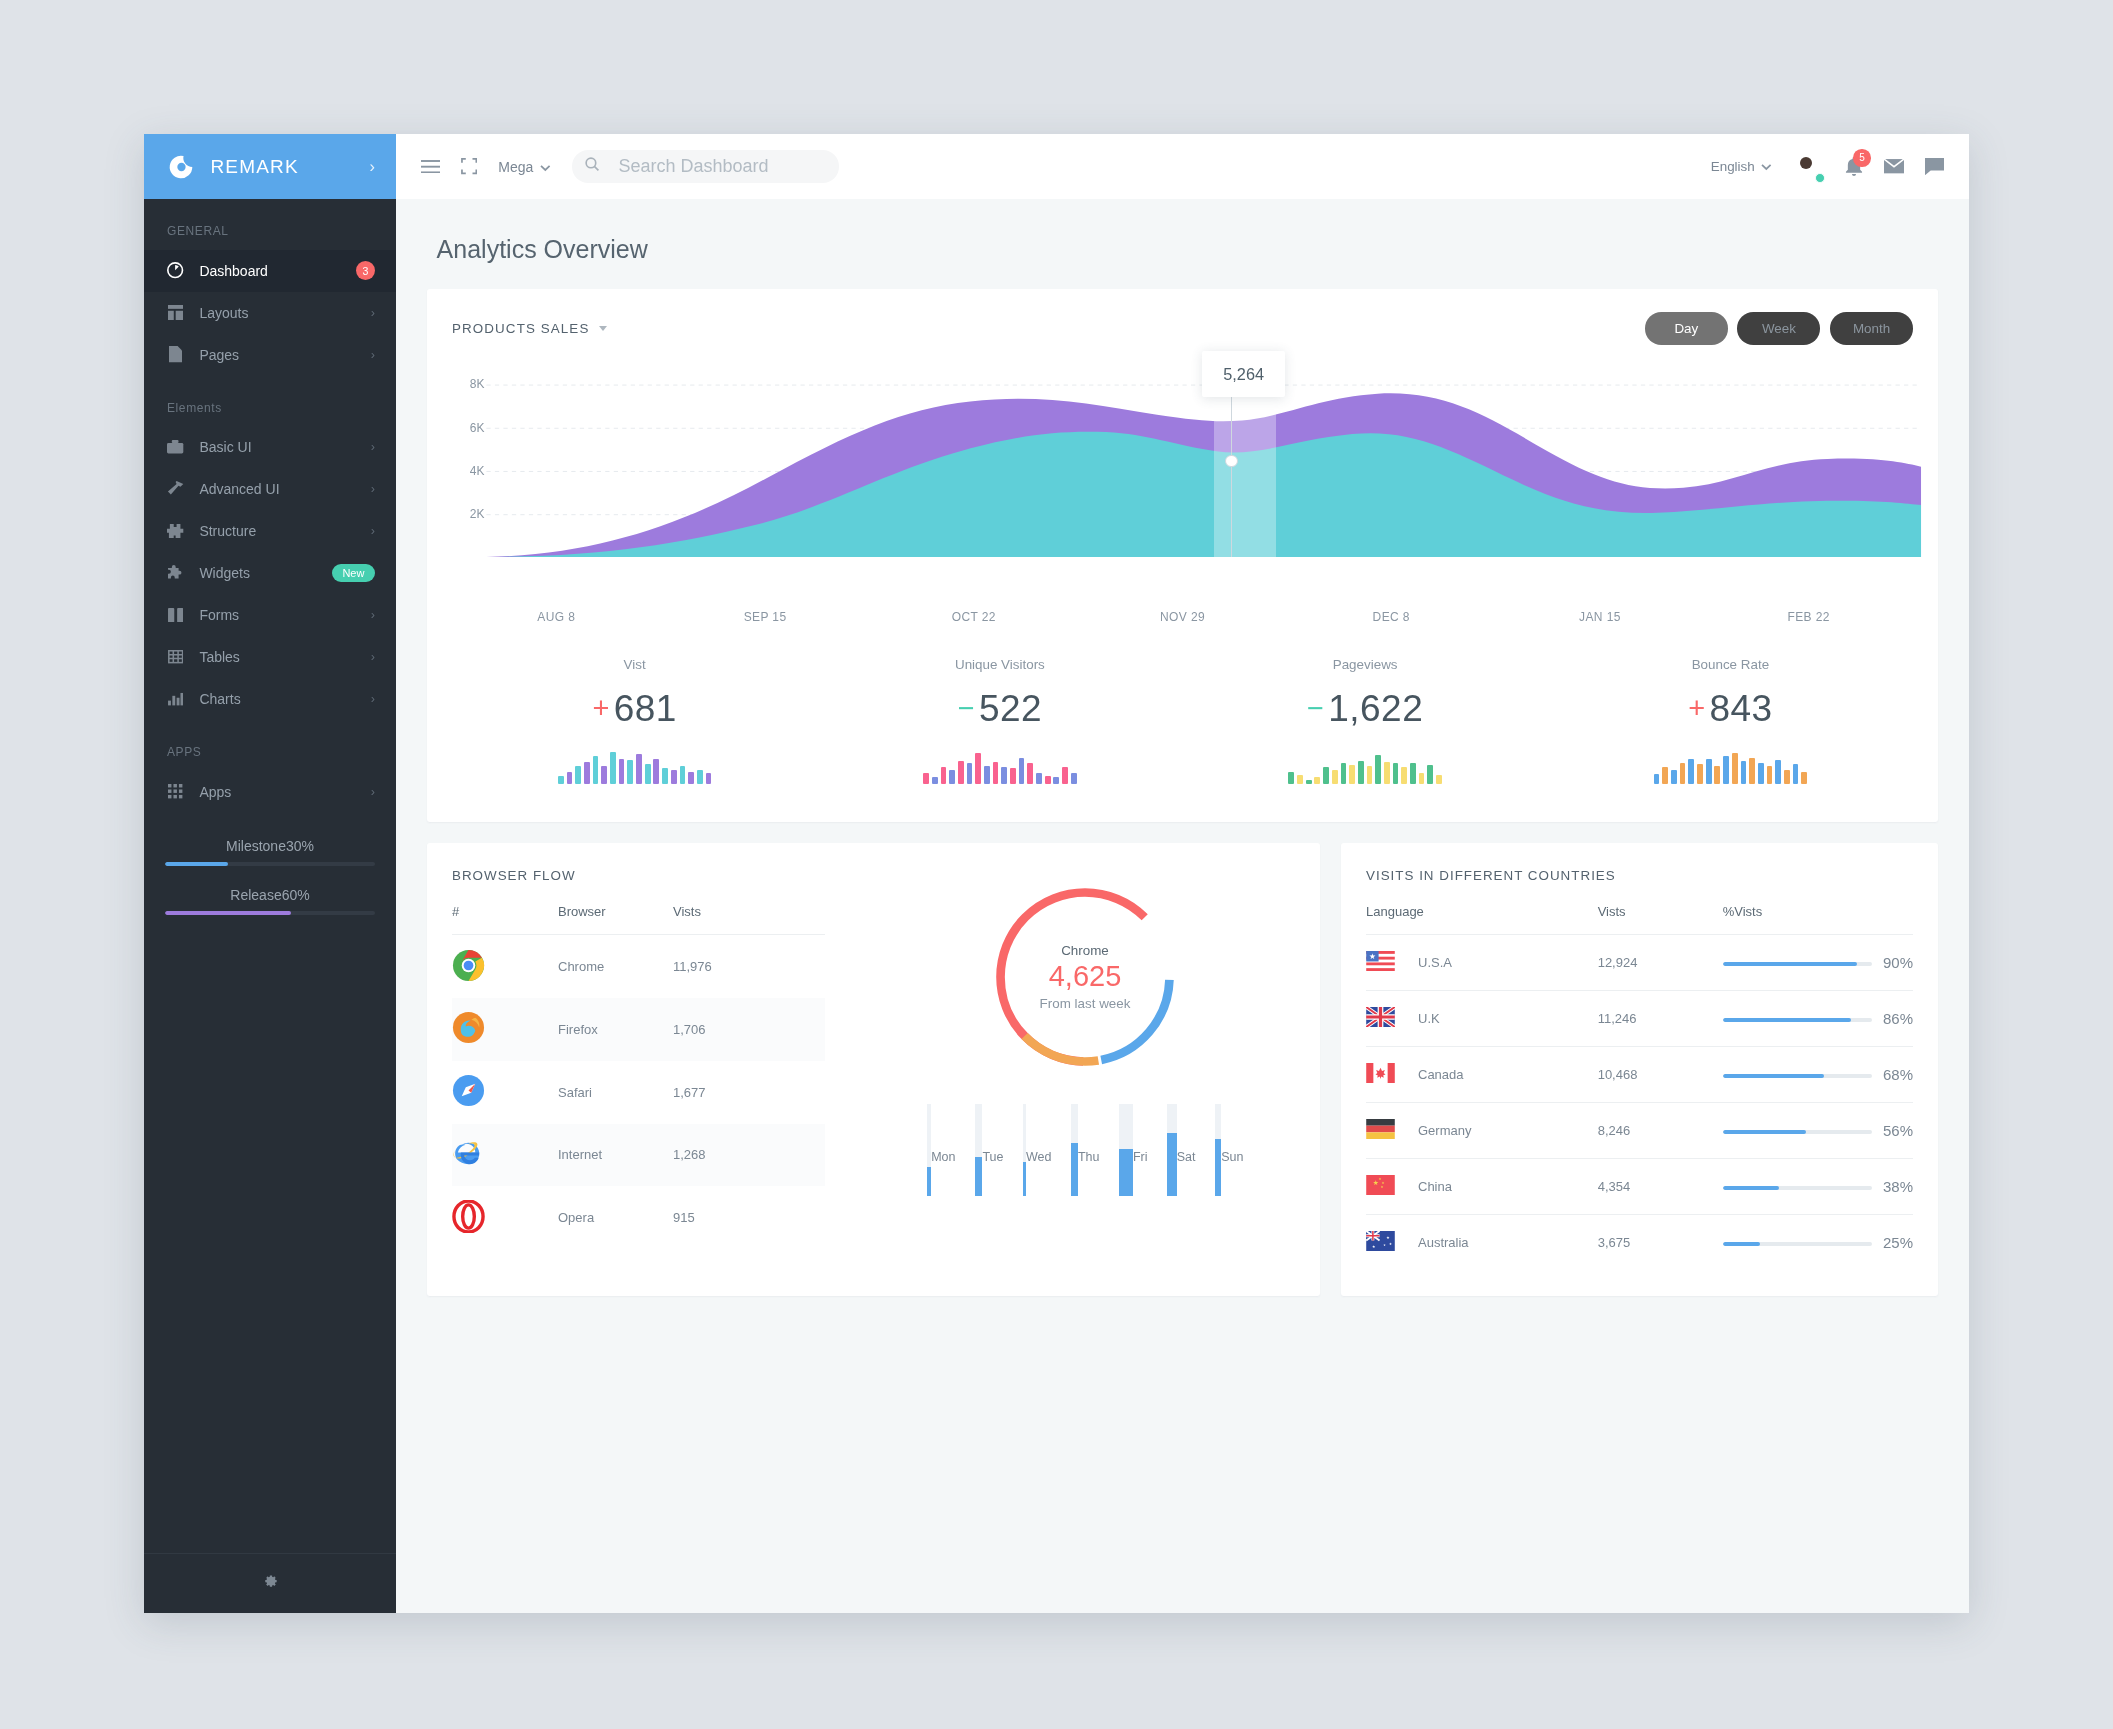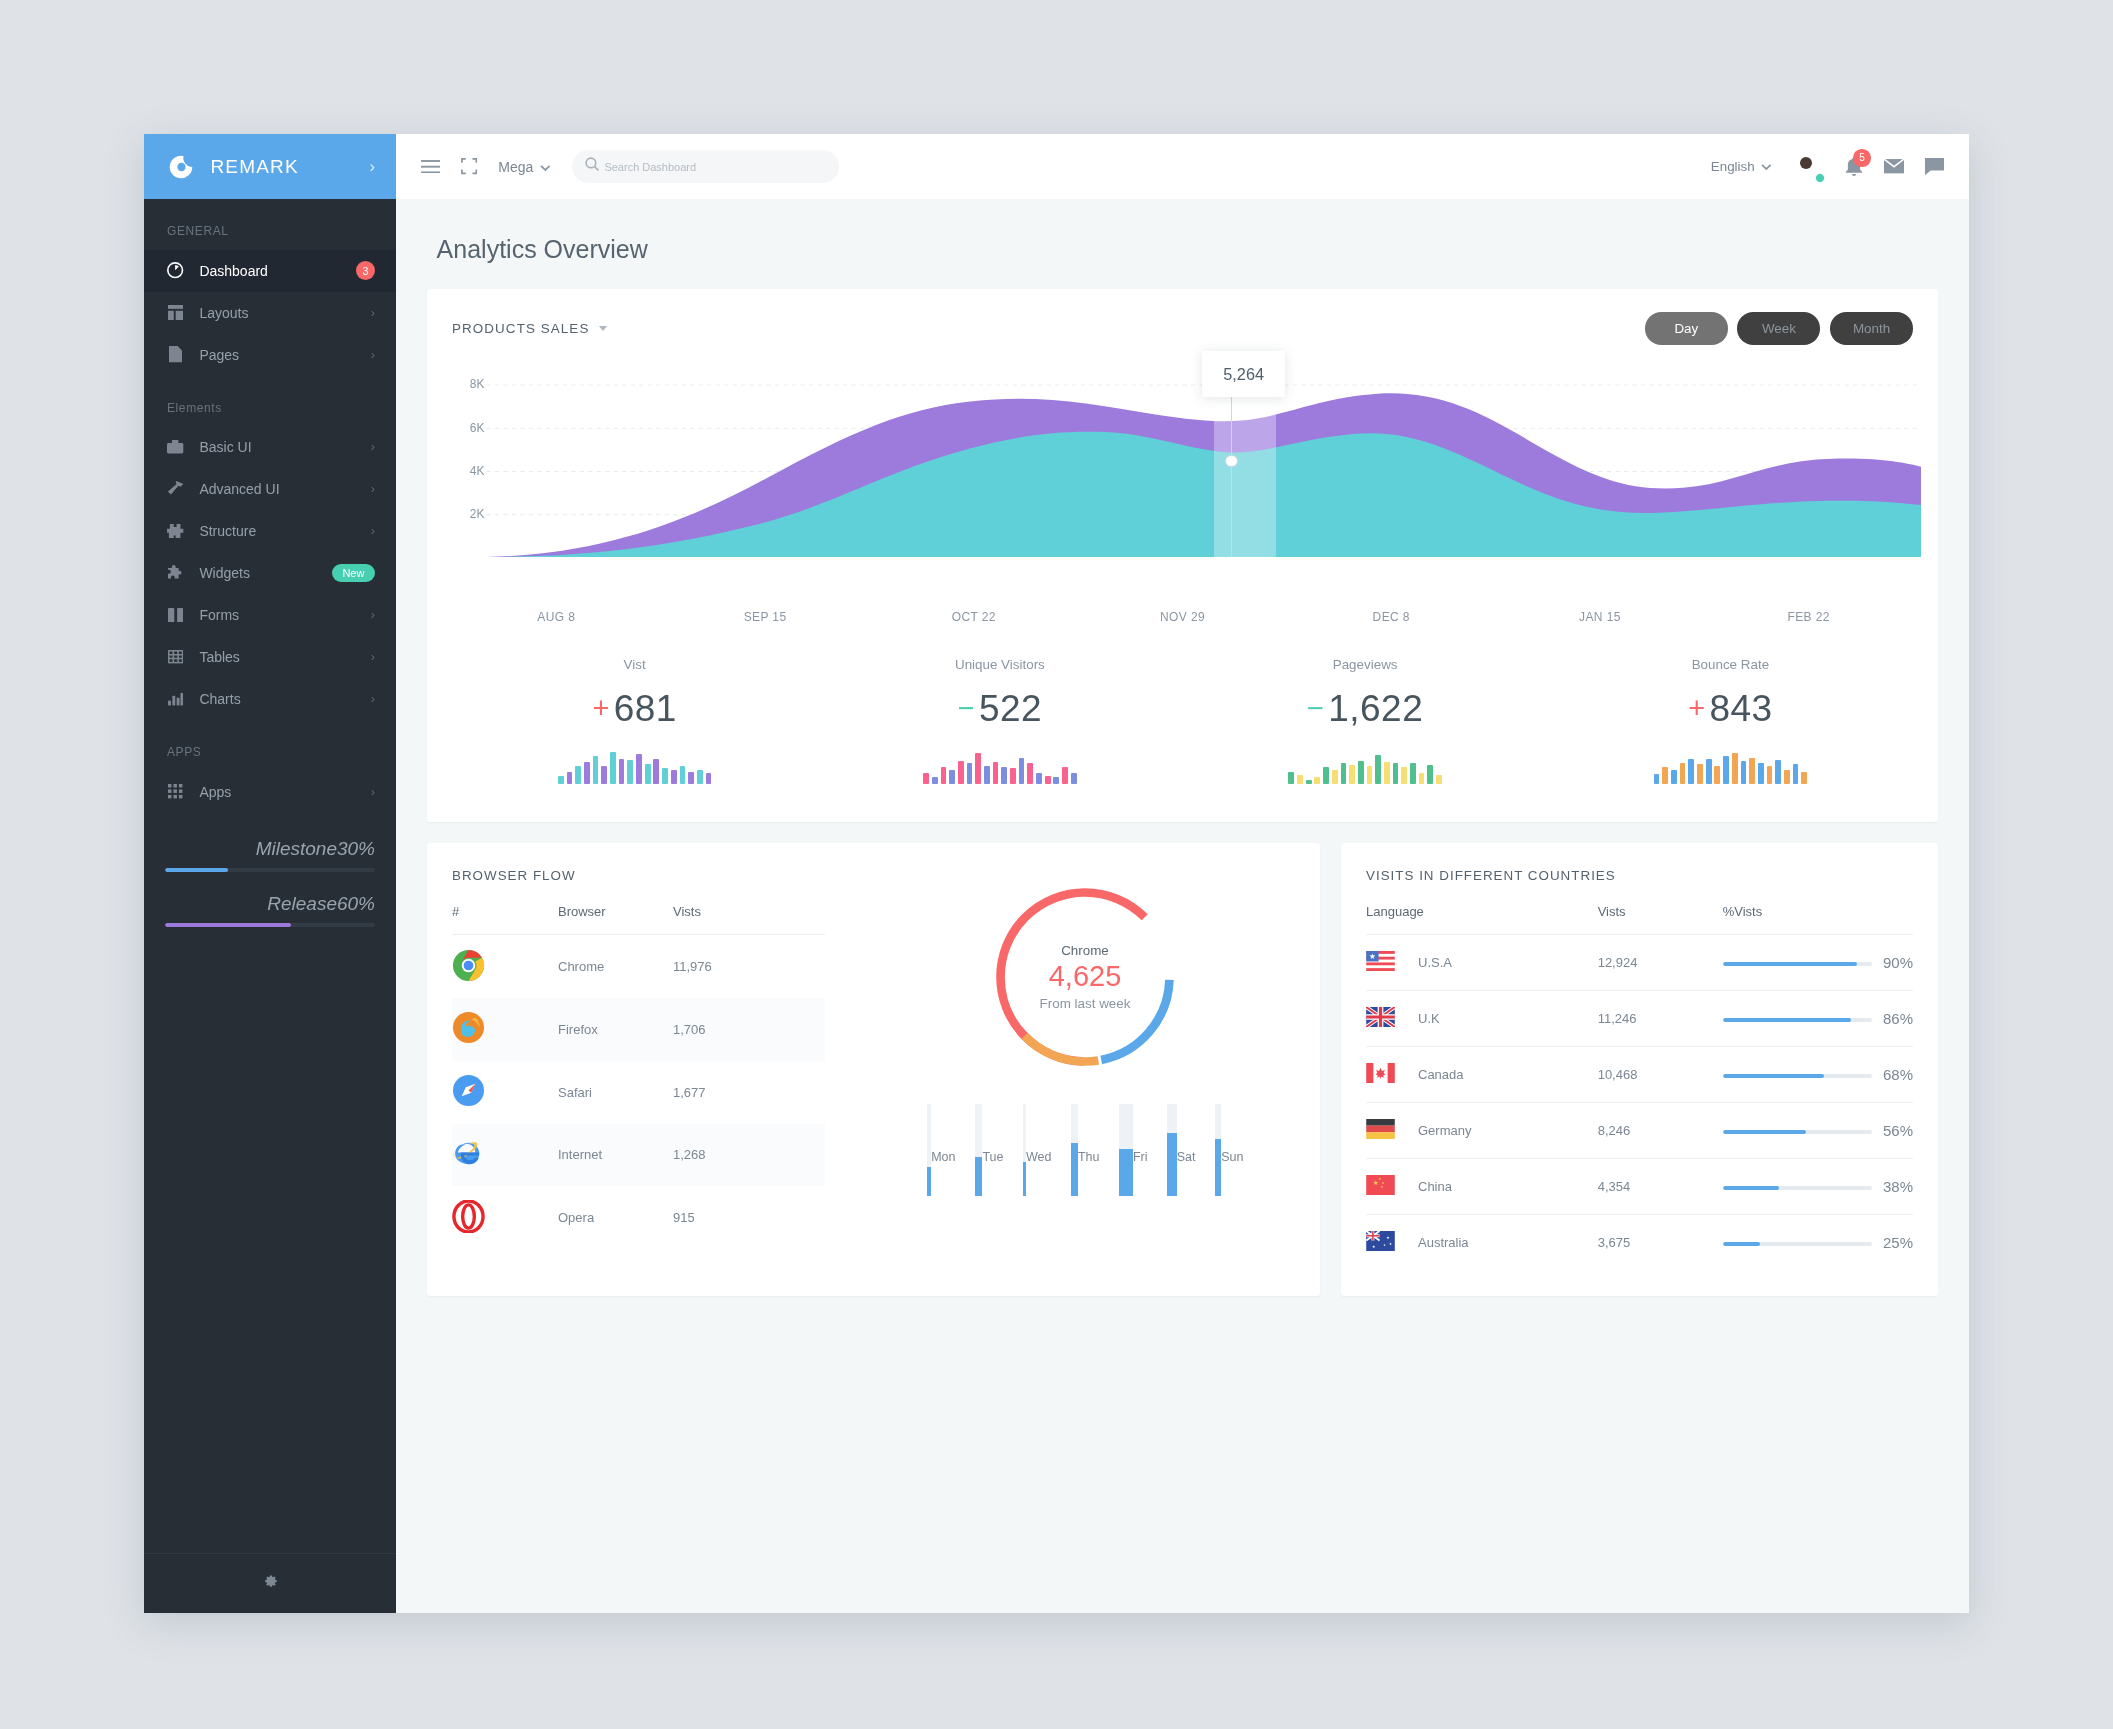--- a/index.html
+++ b/index.html
@@ -68,22 +68,22 @@
     display: flex; align-items: center; justify-content: center;
   }
   .badge-green {
     background: #46cfb0; color: #fff;
     font-size: 11px; border-radius: 9.6px;
     padding: 2.9px 10.6px;
   }
 
   .progress-block { padding: 0 21px; margin-top: 25px; }
   .progress-row {
-    display: flex; justify-content: flex-end;
-    font-size: 19px; color: #9aa4ae; margin-bottom: 8.6px; font-style: italic;
+    display: flex; justify-content: center;
+    font-size: 14px; color: #9aa4ae; margin-bottom: 8.6px;
   }
   .progress-track {
     height: 3.8px; background: #333b45; border-radius: 1.9px;
     margin-bottom: 21px; overflow: hidden;
   }
   .progress-fill { height: 100%; border-radius: 1.9px; }
 
   .sidebar-foot {
     margin-top: auto; height: 60px;
     border-top: 1px solid #313942;
@@ -102,21 +102,21 @@
     display: flex; align-items: center; gap: 6.7px;
     margin-right: 21px; cursor: pointer;
   }
   .search-wrap {
     width: 267px; height: 33px;
     background: #f5f6f7; border-radius: 16.3px;
     display: flex; align-items: center; padding: 0 13.4px;
   }
   .search-input {
     border: none; outline: none; background: transparent;
-    font-size: 11px; color: #9aa3ac; margin-left: 5px;
+    font-size: 18px; color: #9aa3ac; margin-left: 19px;
     font-family: inherit; width: 100%;
   }
   .search-input::placeholder { color: #b3bcc4; }
   .tb-right { margin-left: auto; display: flex; align-items: center; gap: 21px; }
   .lang { font-size: 13.4px; color: #7b8794; display: flex; align-items: center; gap: 6.7px; cursor: pointer; }
   .avatar-wrap { position: relative; width: 31px; height: 31px; }
   .avatar {
     width: 31px; height: 31px; border-radius: 50%;
     background: linear-gradient(150deg,#c8cdd2 0%,#9aa3ab 40%,#5e6670 70%,#3a3f46 100%);
     overflow: hidden; position: relative;

